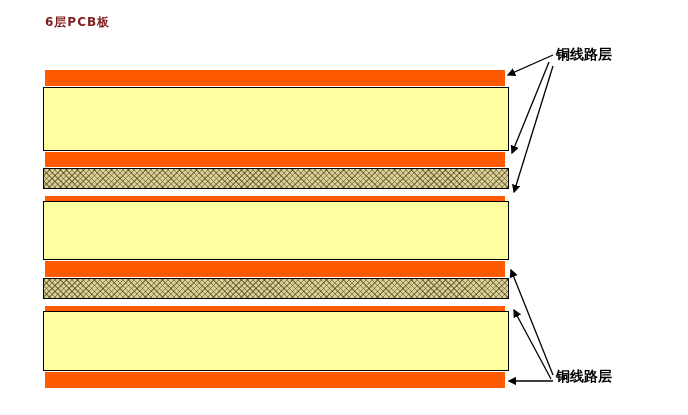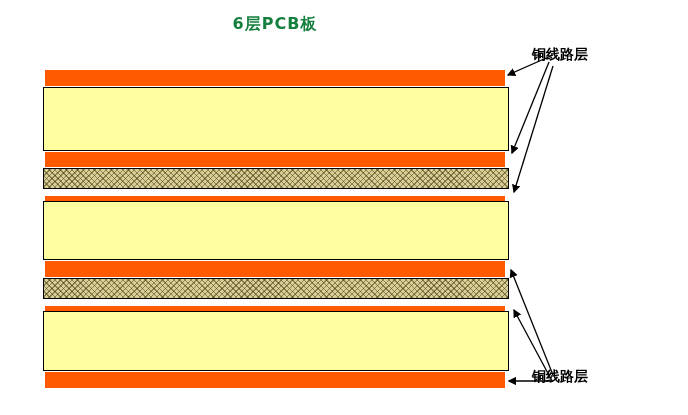--- a/index.html
+++ b/index.html
@@ -13,24 +13,24 @@
     width: 688px;
     height: 415px;
     background: #ffffff;
     overflow: hidden;
   }
   .title {
     position: absolute;
     left: 45px;
     top: 14px;
     width: 460px;
-    text-align: center;
-    font-size: 16px;
+    text-align: left;
+    font-size: 12px;
     font-weight: bold;
-    color: #15803d;
+    color: #7f1d1d;
     letter-spacing: 1px;
   }
   .layer {
     position: absolute;
     box-sizing: border-box;
   }
   .copper {
     left: 45px;
     width: 460px;
     background: var(--color-copper, #ff5a00);
@@ -45,21 +45,21 @@
     left: 43px;
     width: 466px;
     border: 1px solid var(--color-border, #000);
     background-color: var(--color-prepreg, #d8ce96);
     background-image:
       repeating-linear-gradient(45deg, rgba(60,50,10,0.5) 0px, rgba(60,50,10,0.5) 1px, transparent 1px, transparent 4px),
       repeating-linear-gradient(135deg, rgba(60,50,10,0.5) 0px, rgba(60,50,10,0.5) 1px, transparent 1px, transparent 4px);
   }
   .copper-label {
     position: absolute;
-    left: 532px;
+    left: 556px;
     font-size: 14px;
     font-weight: bold;
     color: #000;
     white-space: nowrap;
   }
   .copper-label.top { top: 46px; }
   .copper-label.bottom { top: 368px; }
   .arrows {
     position: absolute;
     left: 0; top: 0;

